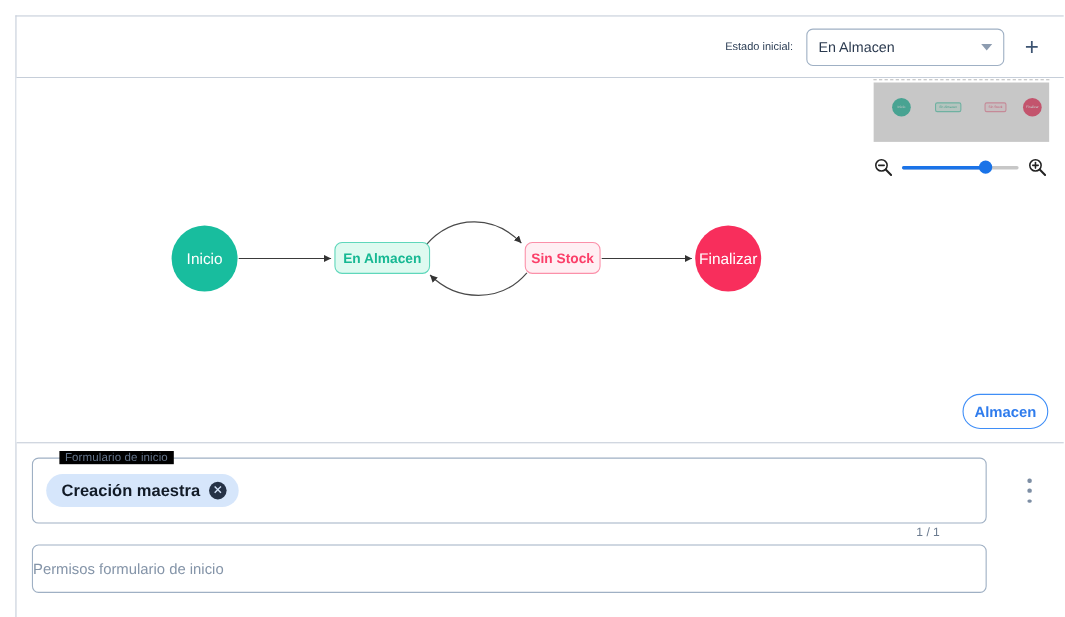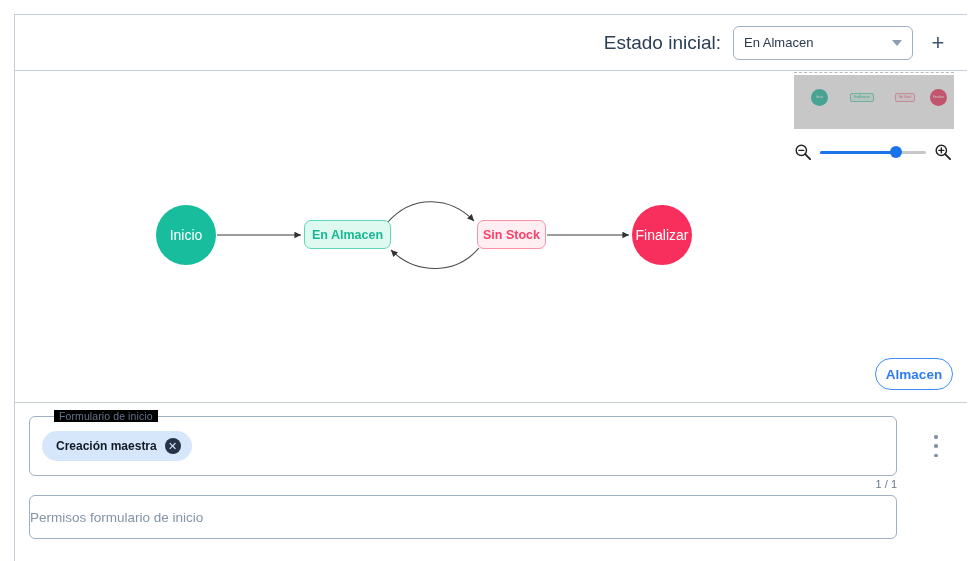--- a/index.html
+++ b/index.html
@@ -51,21 +51,21 @@
     white-space: nowrap;
   }
   .header-right {
     margin-left: auto;
     display: flex;
     align-items: center;
     gap: 12px;
     padding-right: 16px;
   }
   .initial-state-label {
-    font-size: 19px;
+    font-size: 10px;
     color: #2c3e55;
     white-space: nowrap;
   }
   .select-box {
     position: relative;
     width: 180px;
     height: 34px;
     border: 1px solid #9fb0c4;
     border-radius: 6px;
     display: flex;
@@ -282,21 +282,21 @@
     background: #d6e6fb;
     border-radius: 16px;
     display: flex;
     align-items: center;
     gap: 8px;
     padding: 0 11px 0 14px;
     box-sizing: border-box;
     cursor: default;
   }
   .chip-label {
-    font-size: 12px;
+    font-size: 15px;
     font-weight: bold;
     color: #111a26;
     white-space: nowrap;
   }
   .chip-remove {
     width: 16px;
     height: 16px;
     border-radius: 50%;
     background: #253246;
     color: #d6e6fb;
@@ -325,21 +325,21 @@
     width: 3.5px;
     height: 3.5px;
     border-radius: 50%;
     background: #7d8ea4;
   }
   .page-counter {
     position: absolute;
     left: 818px;
     top: 75px;
     width: 64px;
-    text-align: right;
+    text-align: left;
     font-size: 11px;
     color: #6b7b8f;
   }
   .perm-input {
     position: absolute;
     left: 14px;
     top: 92px;
     width: 868px;
     height: 44px;
     border: 1px solid #9fb0c4;

